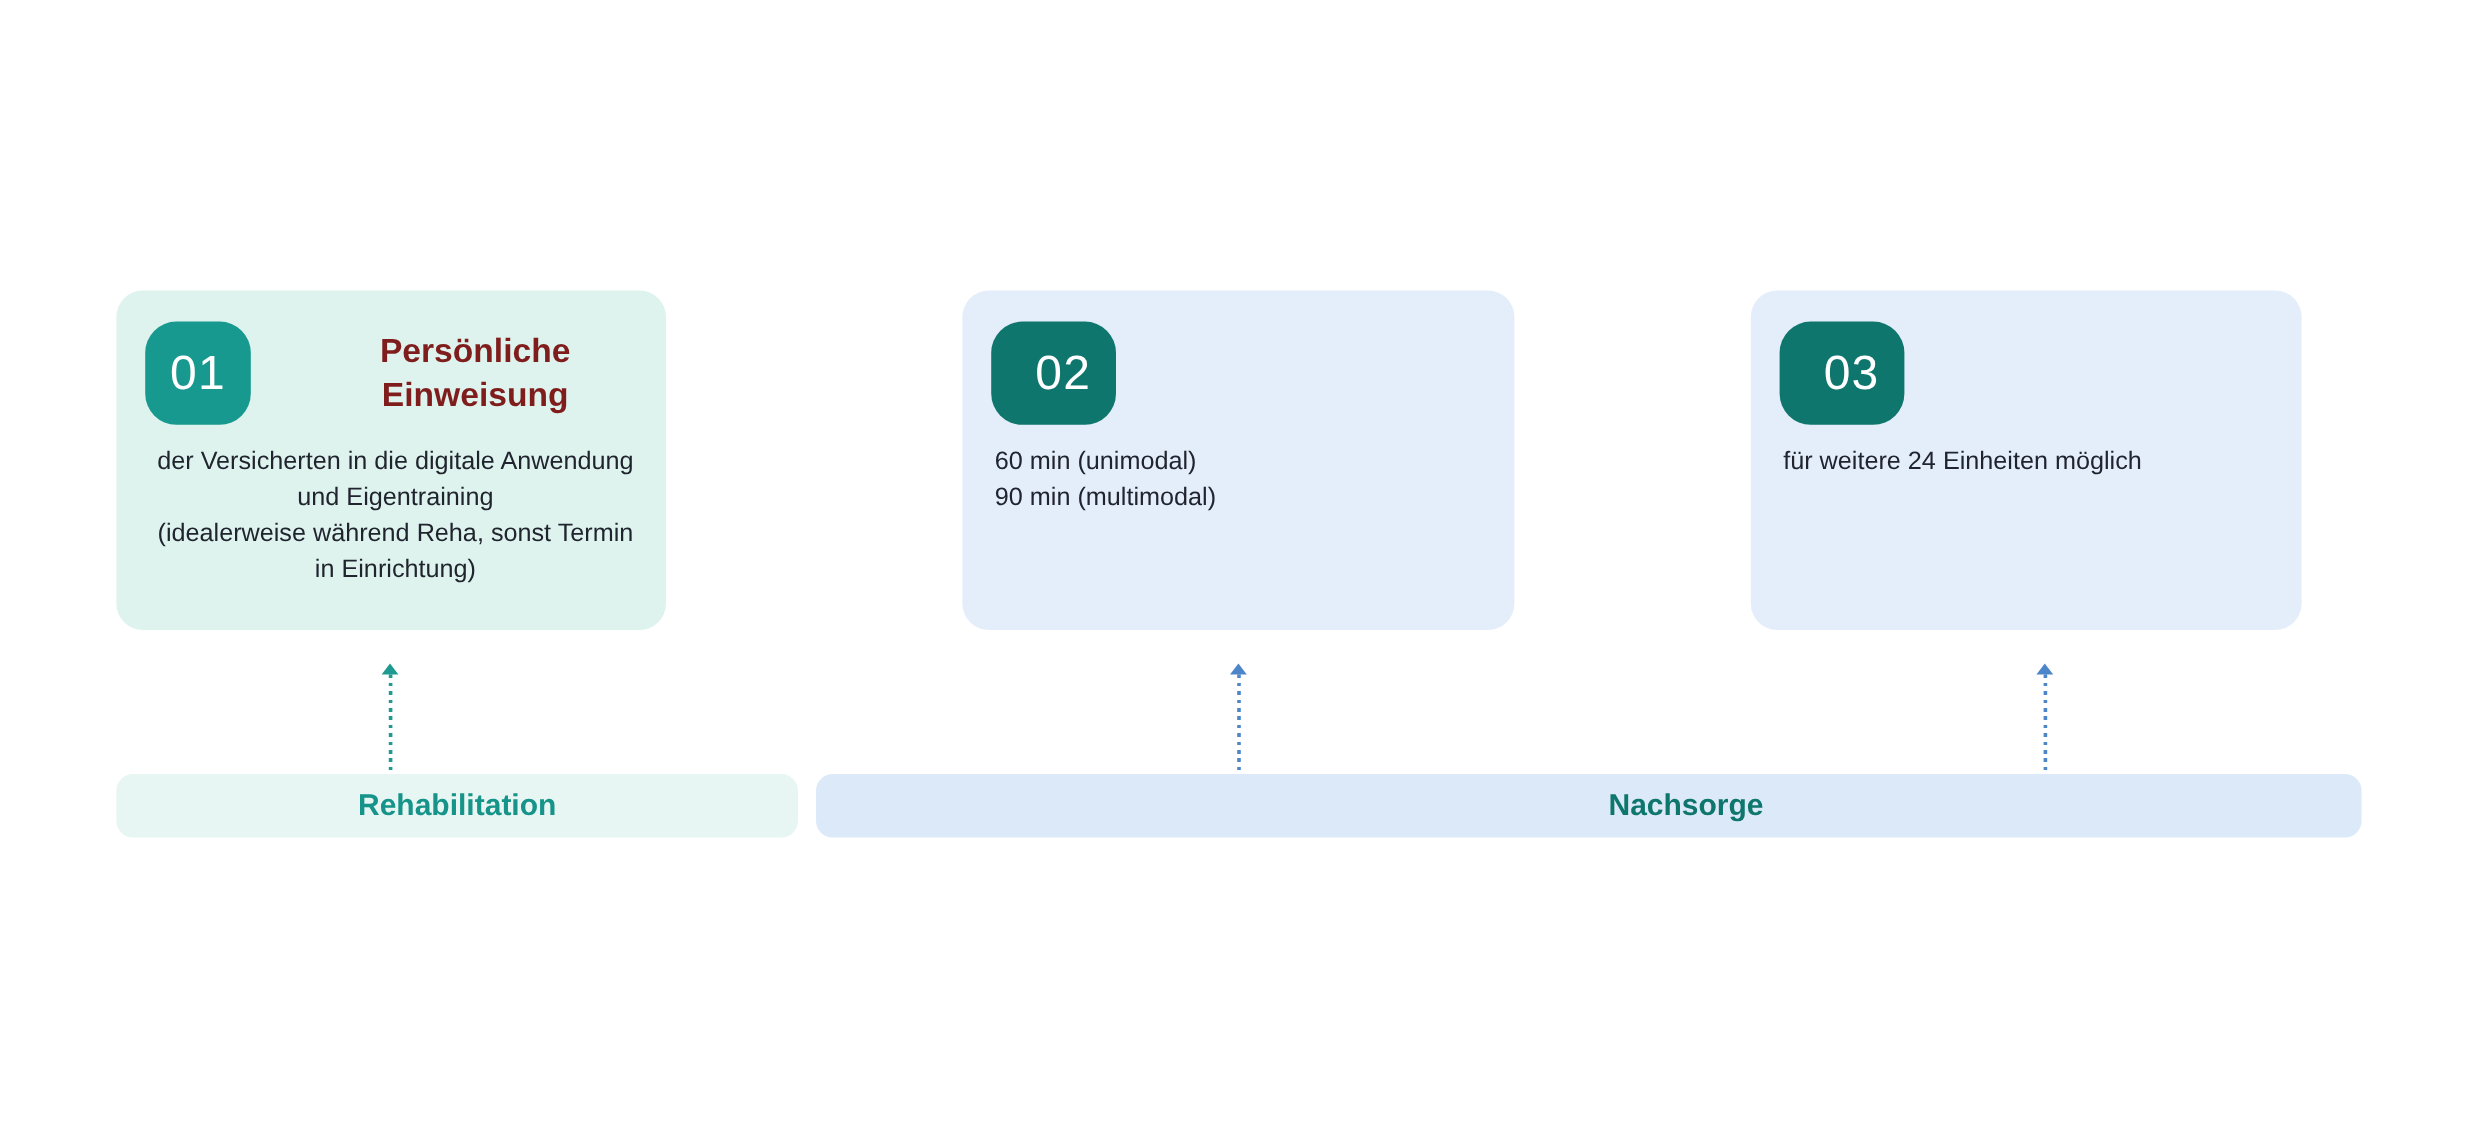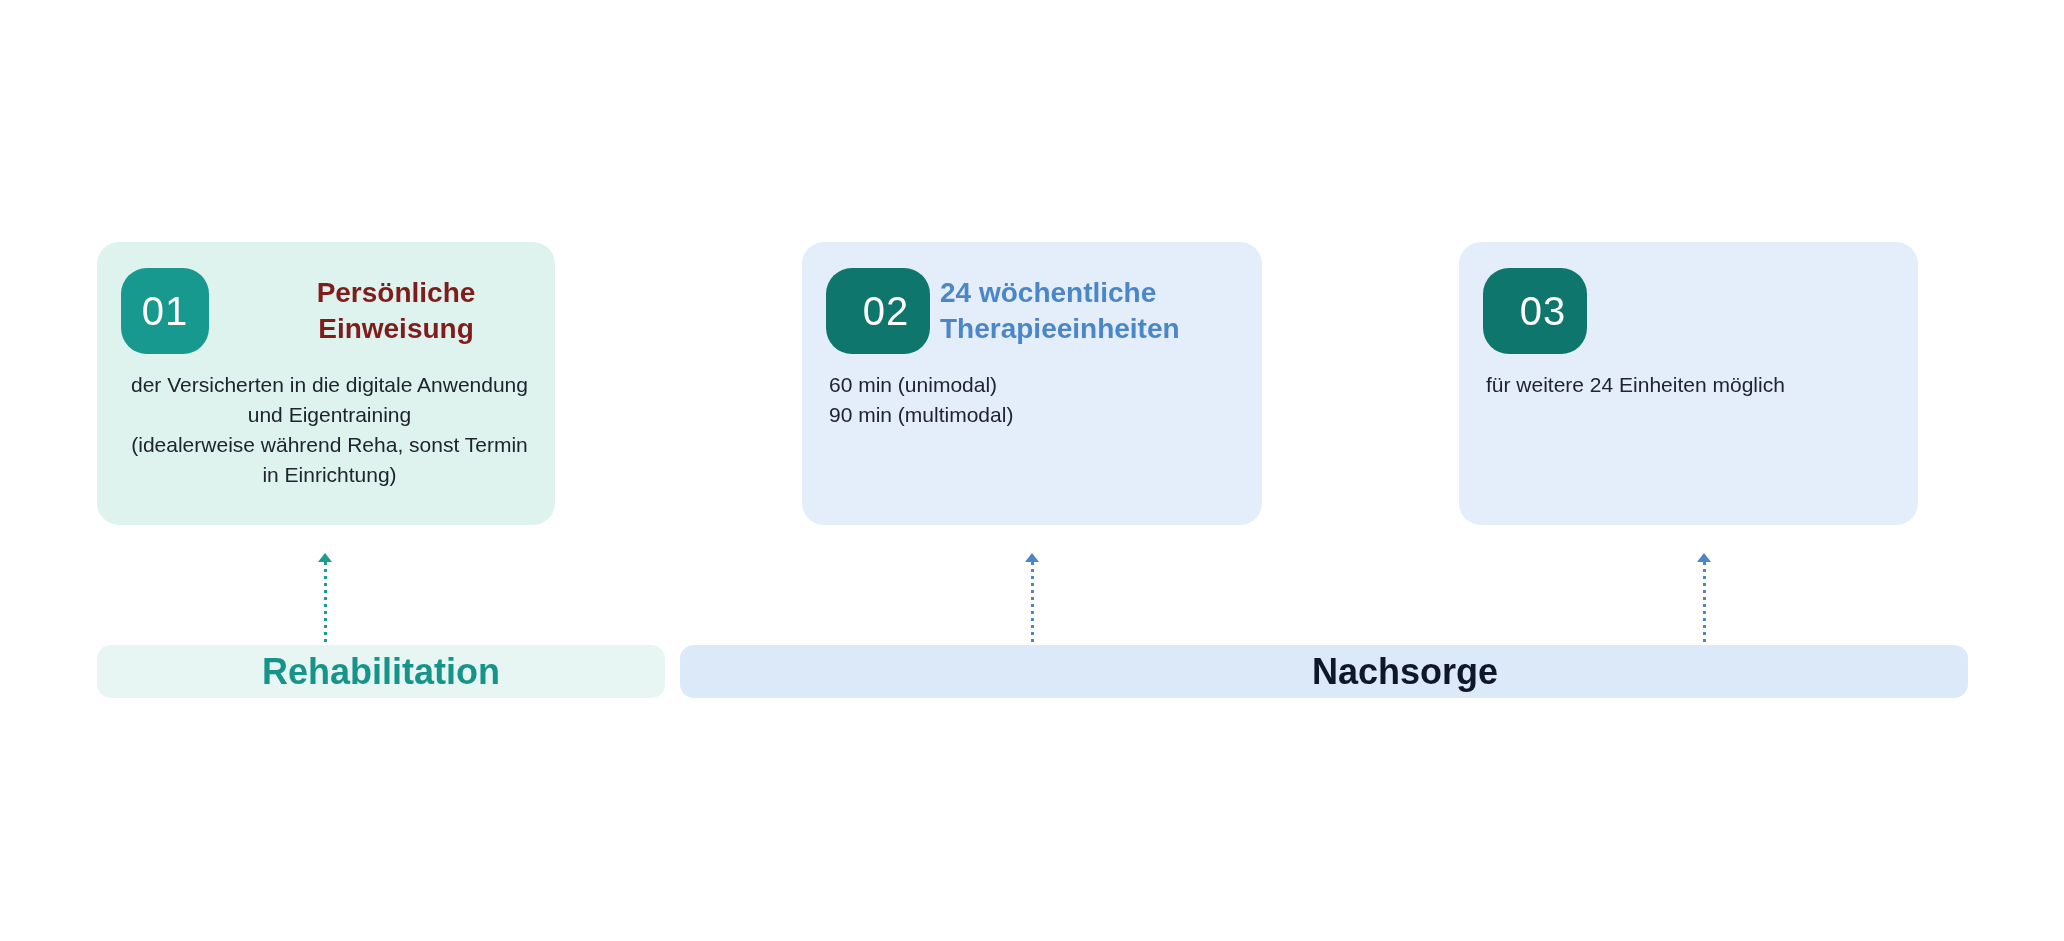--- a/index.html
+++ b/index.html
@@ -36,24 +36,24 @@
 
   .card-body{
     position:absolute;left:27px;top:128px;margin:0;right:20px;
     font-size:21px;line-height:30px;color:#20242e;white-space:pre-line;
   }
 
   
   .bar{
     position:absolute;top:645px;height:53px;border-radius:14px;
     display:flex;align-items:center;justify-content:center;
-    font-size:36px;font-weight:700;
+    font-size:25px;font-weight:700;
   }
   .bar-rehab{left:97px;width:568px;background:#e7f6f3;color:#17948a;}
-  .bar-nachsorge{left:680px;width:1288px;background:#dce9f8;color:#0f172a;}
+  .bar-nachsorge{left:680px;width:1288px;background:#dce9f8;color:#0f766e;}
   .bar-nachsorge .bar-label{position:relative;left:81px;}
 
   
   .arrow{
     position:absolute;top:553px;height:92px;width:14px;
     display:flex;flex-direction:column;align-items:center;
   }
   .arrow-1{left:318px;color:#1f9a90;}
   .arrow-2{left:1025px;color:#4c86c9;}
   .arrow-3{left:1697px;color:#4c86c9;}
@@ -80,22 +80,20 @@
     <p class="card-body">der Versicherten in die digitale Anwendung
 und Eigentraining
 (idealerweise während Reha, sonst Termin
 in Einrichtung)</p>
   </section>
 
   <section class="card card-2">
     <div class="badge">
       <span>02</span>
     </div>
-    <h2 class="card-title">24 wöchentliche
-Therapieeinheiten</h2>
     <p class="card-body">60 min (unimodal)
 90 min (multimodal)</p>
   </section>
 
   <section class="card card-3">
     <div class="badge">
       <span>03</span>
     </div>
     <p class="card-body">für weitere 24 Einheiten möglich</p>
   </section>

